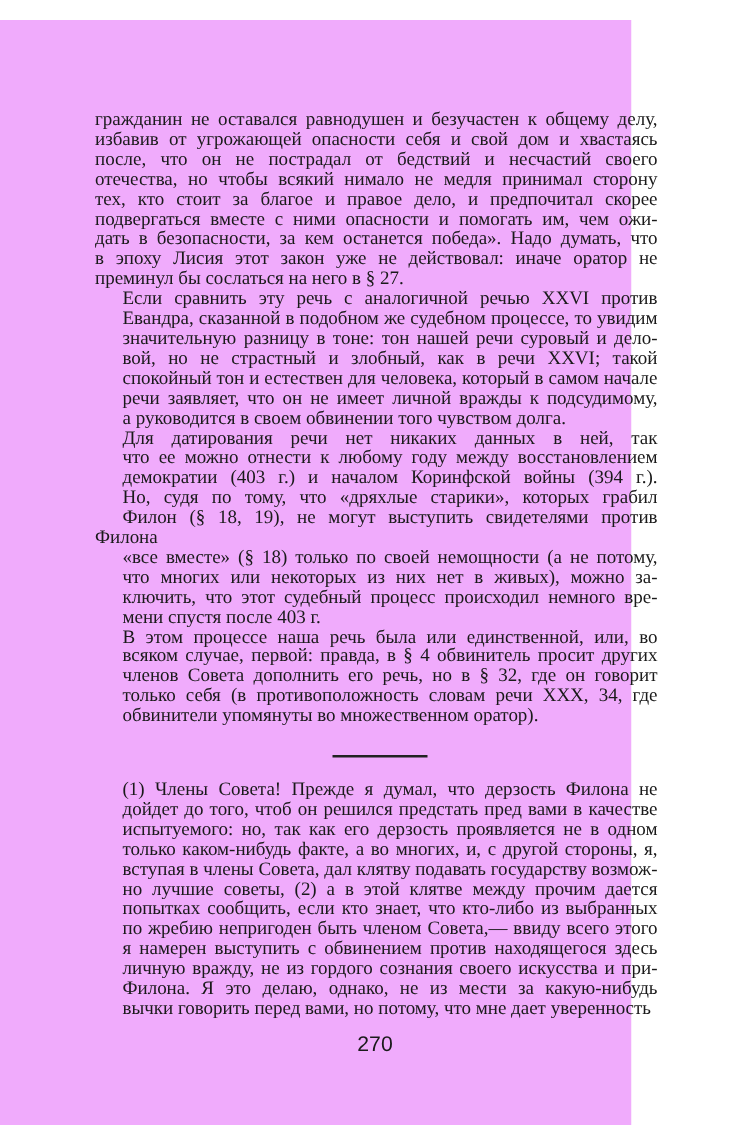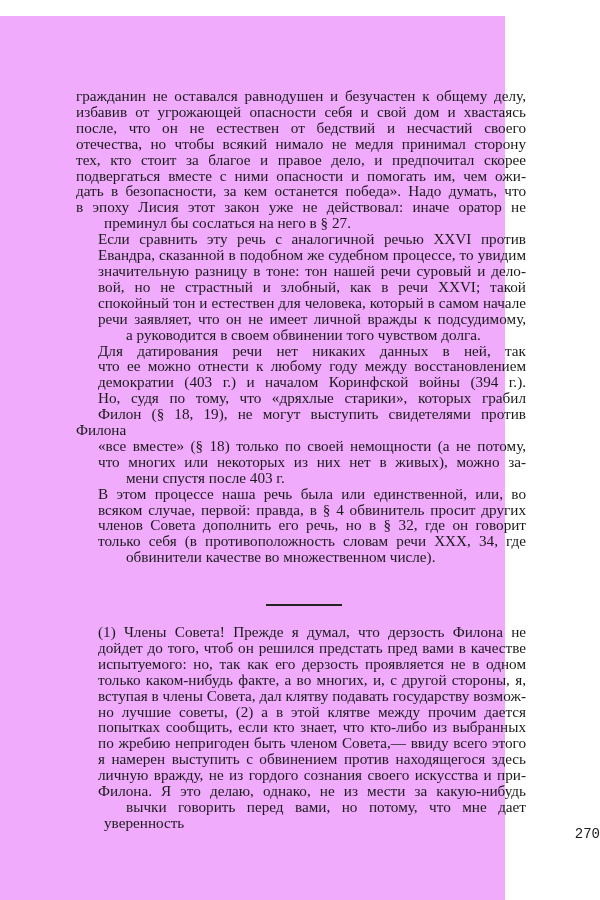--- a/index.html
+++ b/index.html
@@ -7,38 +7,38 @@
   .page { position: absolute; left: 0; top: 16px; width: 505px; height: 900px; background: #f0abfc; }
   .text-block {
     position: absolute; left: 76px; width: 450px;
     font-family: "Liberation Serif", "DejaVu Serif", serif;
     font-size: 15.2px; line-height: 15.9px; color: #1a1a1a;
     text-align: justify; hyphens: manual;
   }
   .text-block p { margin: 0; text-indent: 0; }
   .text-block p.indent { text-indent: 22px; }
   .text-block p.lines span { display: block; text-align: justify; text-align-last: justify; }
-  .text-block p.lines span.last { text-align-last: left; margin-left: 28px; }
+  .text-block p.lines span.last { text-align-last: left; }
   #upper { top: 72px; }
   #lower { top: 608px; }
   .separator { position: absolute; left: 266px; top: 588px; width: 76px; height: 1.5px; background: #222; }
   .page-number {
-    position: absolute; left: 0; width: 600px; top: 810px; text-align: right;
-    font-family: Liberation Mono, monospace; font-size: 14px; color: #1a1a1a;
+    position: absolute; left: 0; width: 600px; top: 810px; text-align: center;
+    font-family: Liberation Sans, sans-serif; font-size: 17px; color: #1a1a1a;
   }
 </style>
 </head>
 <body>
 
 <div class="page">
   <div class="text-block" id="upper">
       <p class="lines">
         <span>гражданин не оставался равнодушен и безучастен к общему делу,</span>
         <span>избавив от угрожающей опасности себя и свой дом и хвастаясь</span>
-        <span>после, что он не естествен от бедствий и несчастий своего</span>
+        <span>после, что он не пострадал от бедствий и несчастий своего</span>
         <span>отечества, но чтобы всякий нимало не медля принимал сторону</span>
         <span>тех, кто стоит за благое и правое дело, и предпочитал скорее</span>
         <span>подвергаться вместе с ними опасности и помогать им, чем ожи-</span>
         <span>дать в безопасности, за кем останется победа». Надо думать, что</span>
         <span>в эпоху Лисия этот закон уже не действовал: иначе оратор не</span>
         <span class="last">преминул бы сослаться на него в § 27.</span>
       </p>
       <p class="lines indent">
         <span style="text-indent: 22px;">Если сравнить эту речь с аналогичной речью XXVI против</span>
         <span>Евандра, сказанной в подобном же судебном процессе, то увидим</span>
@@ -49,28 +49,29 @@
         <span class="last">а руководится в своем обвинении того чувством долга.</span>
       </p>
       <p class="lines indent">
         <span style="text-indent: 22px;">Для датирования речи нет никаких данных в ней, так</span>
         <span>что ее можно отнести к любому году между восстановлением</span>
         <span>демократии (403 г.) и началом Коринфской войны (394 г.).</span>
         <span>Но, судя по тому, что «дряхлые старики», которых грабил</span>
         <span>Филон (§ 18, 19), не могут выступить свидетелями против Филона</span>
         <span>«все вместе» (§ 18) только по своей немощности (а не потому,</span>
         <span>что многих или некоторых из них нет в живых), можно за-</span>
+        <span>ключить, что этот судебный процесс происходил немного вре-</span>
         <span class="last">мени спустя после 403 г.</span>
       </p>
       <p class="lines indent">
         <span style="text-indent: 22px;">В этом процессе наша речь была или единственной, или, во</span>
         <span>всяком случае, первой: правда, в § 4 обвинитель просит других</span>
         <span>членов Совета дополнить его речь, но в § 32, где он говорит</span>
         <span>только себя (в противоположность словам речи XXX, 34, где</span>
-        <span class="last">обвинители качестве во множественном числе).</span>
+        <span class="last">обвинители упомянуты во множественном оратор).</span>
       </p>
     </div>
   <div class="separator"></div>
   <div class="text-block" id="lower">
       <p class="lines indent">
         <span style="text-indent: 22px;">(1) Члены Совета! Прежде я думал, что дерзость Филона не</span>
         <span>дойдет до того, чтоб он решился предстать пред вами в качестве</span>
         <span>испытуемого: но, так как его дерзость проявляется не в одном</span>
         <span>только каком-нибудь факте, а во многих, и, с другой стороны, я,</span>
         <span>вступая в члены Совета, дал клятву подавать государству возмож-</span>

